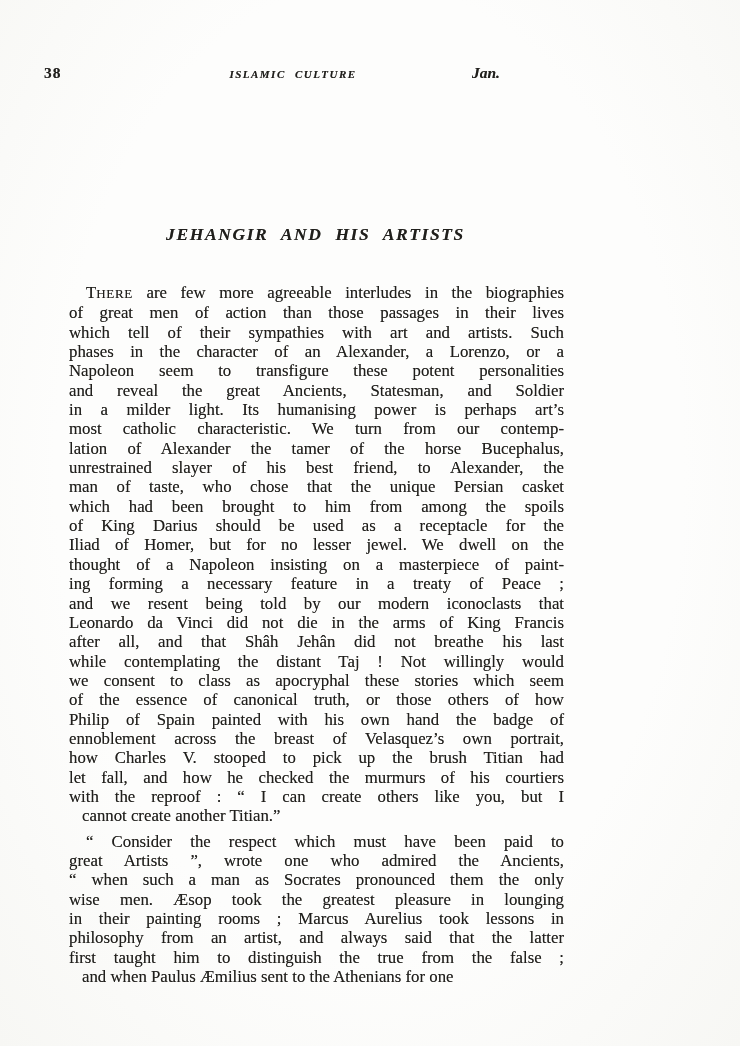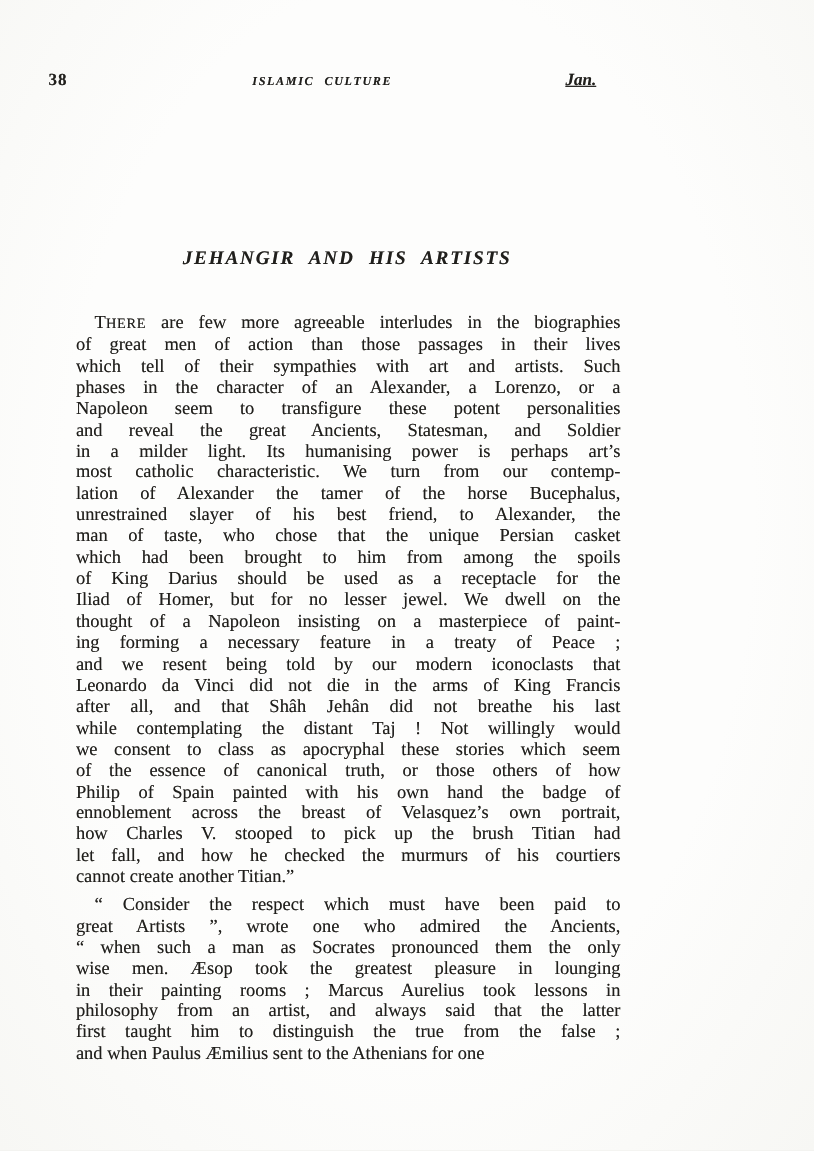--- a/index.html
+++ b/index.html
@@ -33,25 +33,23 @@
     flex: 1;
     text-align: center;
     font-style: italic;
     font-weight: 700;
     letter-spacing: 1.5px;
     word-spacing: 5px;
     font-size: 11px;
   }
   .issue-label {
     width: 70px;
-    text-align: right;
     padding-right: 10px;
     font-style: italic;
     font-weight: 600;
-    text-decoration: underline;
   }
   .article-title {
     position: absolute;
     top: 224px;
     left: 68px;
     width: 495px;
     margin: 0;
     text-align: center;
     font-style: italic;
     font-weight: 600;
@@ -65,21 +63,21 @@
     left: 69px;
     width: 495px;
     font-size: 16.8px;
     line-height: 19.35px;
   }
   .paragraph + .paragraph { margin-top: 6px; }
   .line {
     text-align: justify;
     text-align-last: justify;
   }
-  .line.last { text-align-last: left; }
+  .line.last { text-align-last: left; margin-left: 13px; }
   .line.first { padding-left: 17px; }
   .sc-lead .sc {
     font-size: 0.78em;
     letter-spacing: 0.6px;
   }
 </style>
 </head>
 <body>
 
 <div class="page">
@@ -112,20 +110,21 @@
         <div class="line">and we resent being told by our modern iconoclasts that</div>
         <div class="line">Leonardo da Vinci did not die in the arms of King Francis</div>
         <div class="line">after all, and that Shâh Jehân did not breathe his last</div>
         <div class="line">while contemplating the distant Taj ! Not willingly would</div>
         <div class="line">we consent to class as apocryphal these stories which seem</div>
         <div class="line">of the essence of canonical truth, or those others of how</div>
         <div class="line">Philip of Spain painted with his own hand the badge of</div>
         <div class="line">ennoblement across the breast of Velasquez’s own portrait,</div>
         <div class="line">how Charles V. stooped to pick up the brush Titian had</div>
         <div class="line">let fall, and how he checked the murmurs of his courtiers</div>
+        <div class="line">with the reproof : “ I can create others like you, but I</div>
         <div class="line last">cannot create another Titian.”</div>
       </div>
       <div class="paragraph">
         <div class="line first">“ Consider the respect which must have been paid to</div>
         <div class="line">great Artists ”, wrote one who admired the Ancients,</div>
         <div class="line">“ when such a man as Socrates pronounced them the only</div>
         <div class="line">wise men. Æsop took the greatest pleasure in lounging</div>
         <div class="line">in their painting rooms ; Marcus Aurelius took lessons in</div>
         <div class="line">philosophy from an artist, and always said that the latter</div>
         <div class="line">first taught him to distinguish the true from the false ;</div>

